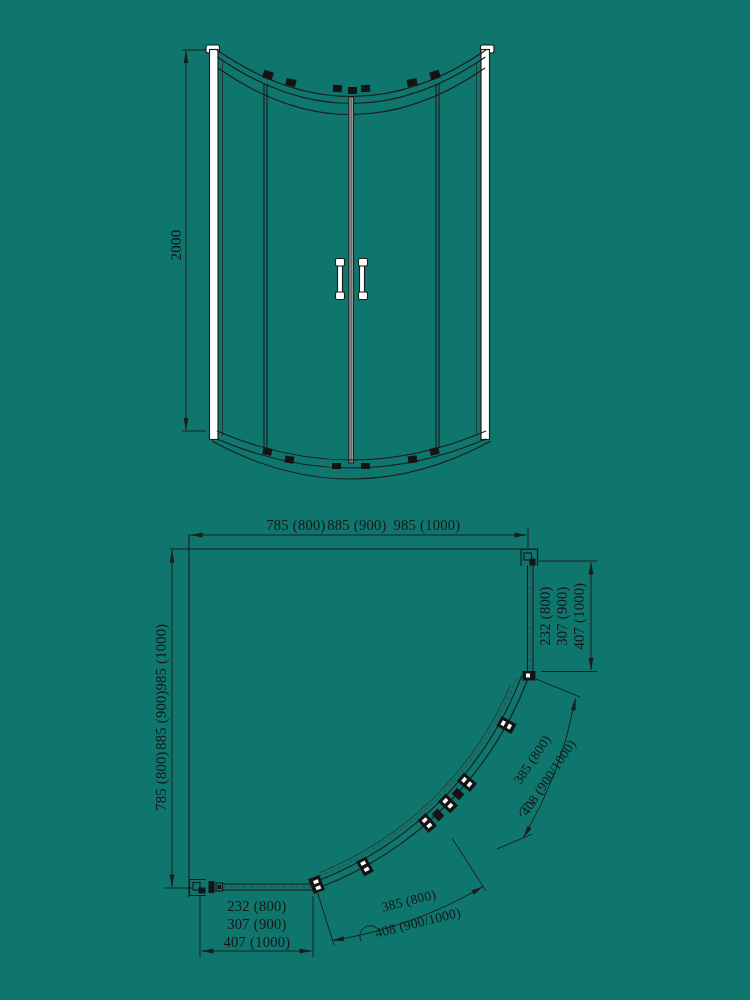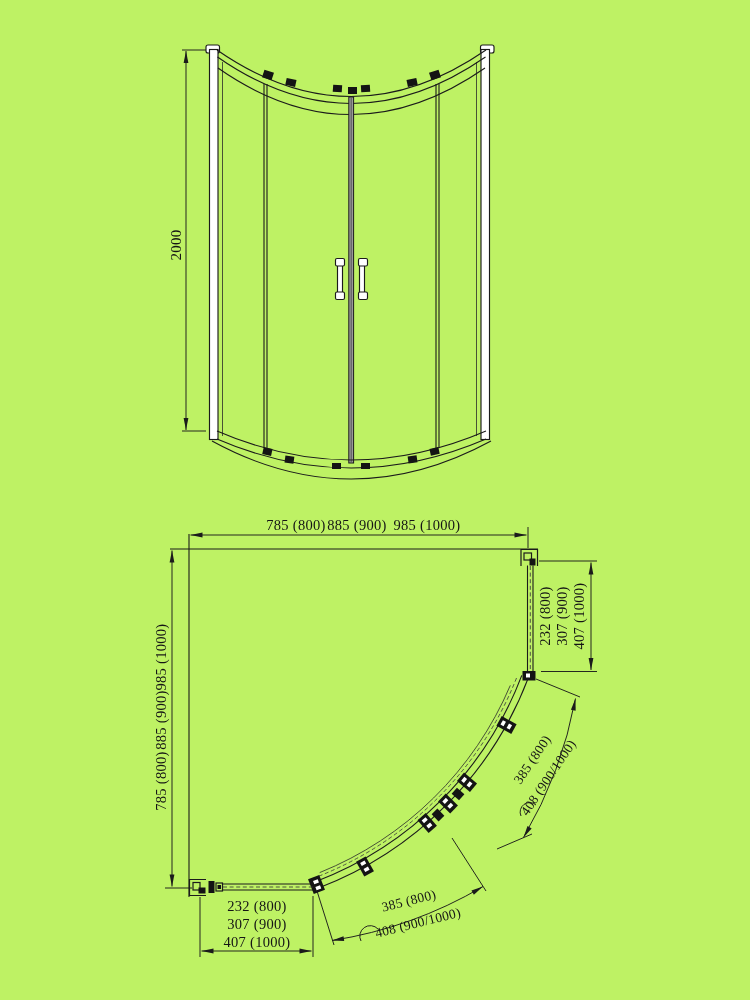--- a/index.html
+++ b/index.html
@@ -1,16 +1,16 @@
 <!DOCTYPE html>
 <html><head>
 <meta charset="utf-8">
 <style>
   html,body{margin:0;padding:0;background:#fff;}
-  .page{position:relative;width:750px;height:1000px;background:#bef264;overflow:hidden;
+  .page{position:relative;width:750px;height:1000px;background:#0f766e;overflow:hidden;
         font-family:"Liberation Serif","DejaVu Serif",serif;}
   svg{display:block;}
   svg text{font-family:"Liberation Serif","DejaVu Serif",serif;fill:#151515;letter-spacing:.3px;}
   .t14{font-size:14.5px;}
   .t13{font-size:13.5px;}
   .t15{font-size:15px;}
   .ln{stroke:#1b1b1b;stroke-width:1.1;fill:none;}
   .lnthin{stroke:#2a2a2a;stroke-width:.8;fill:none;}
   .dim{stroke:#1b1b1b;stroke-width:.95;fill:none;}
   .dash{stroke:#3c3c3c;stroke-width:.85;stroke-dasharray:4 2.6;fill:none;}

